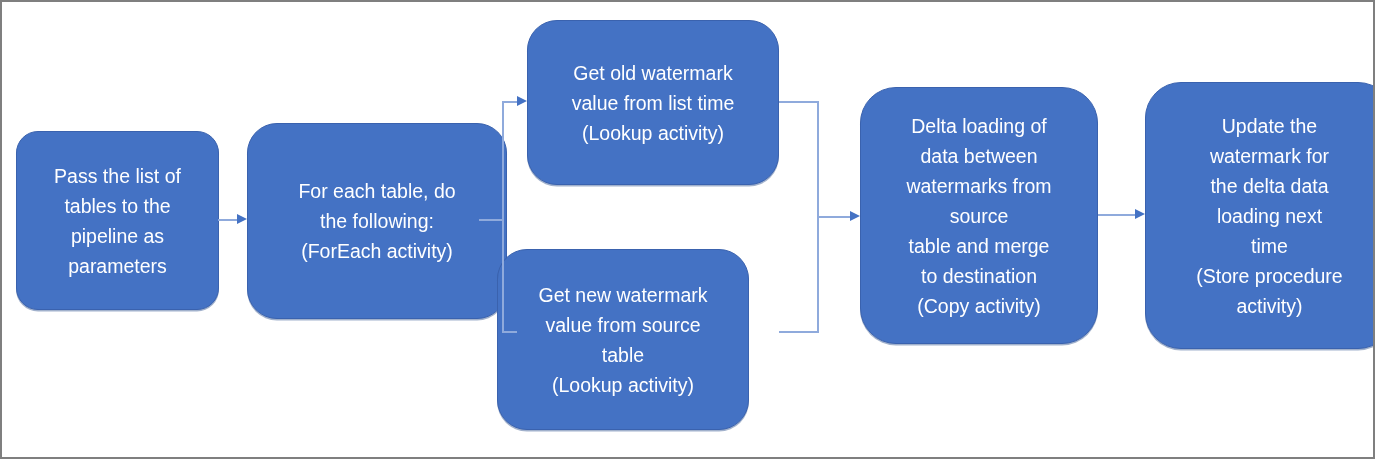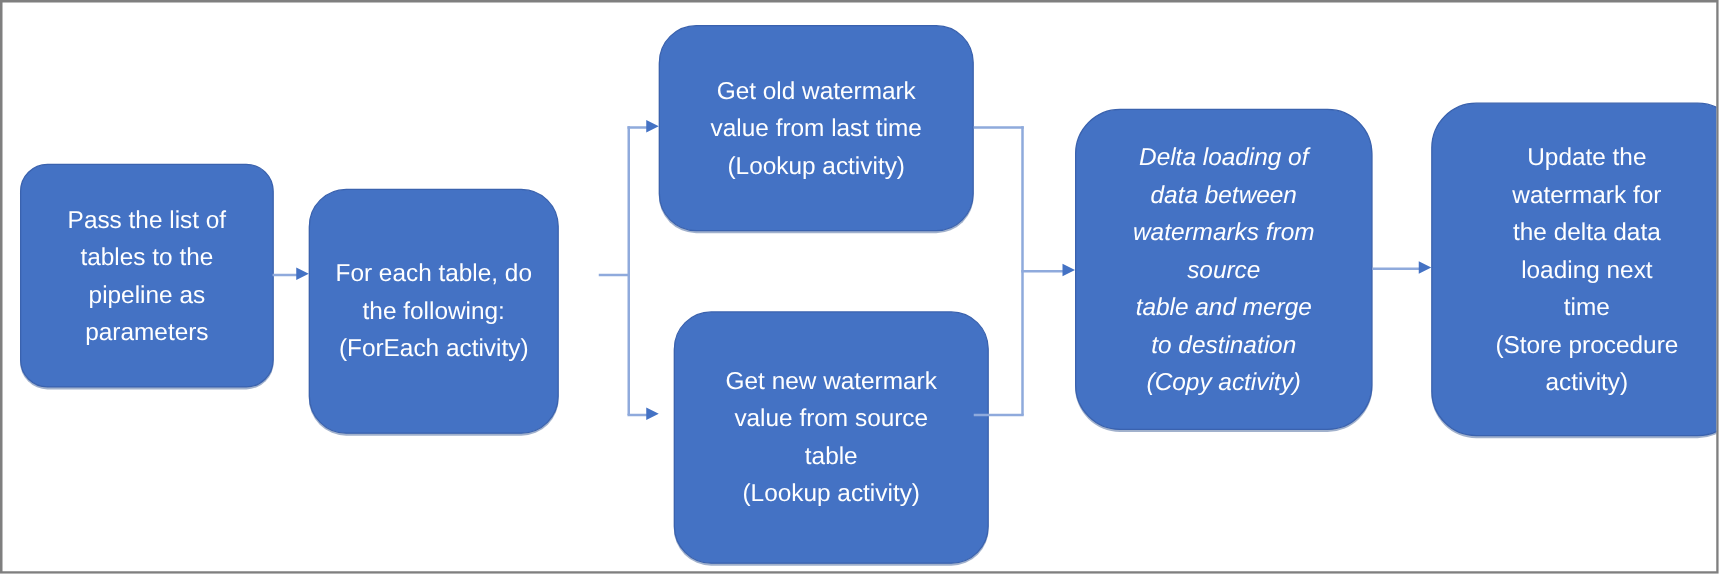--- a/index.html
+++ b/index.html
@@ -27,24 +27,24 @@
     display: flex;
     align-items: center;
     justify-content: center;
     text-align: center;
     white-space: pre-line;
     font-size: 19.5px;
     line-height: 30px;
     border-radius: 30px;
   }
   .n1 { left: 14px;   top: 129px; width: 203px; height: 179px; border-radius: 22px; }
-  .n2 { left: 245px;  top: 121px; width: 200px; height: 196px; margin-top: 28px; }
+  .n2 { left: 245px;  top: 121px; width: 260px; height: 196px; }
   .n3 { left: 525px;  top: 18px;  width: 252px; height: 165px; }
-  .n4 { left: 537px;  top: 247px; width: 252px; height: 202px; }
-  .n5 { left: 858px;  top: 85px;  width: 238px; height: 257px; border-radius: 36px; font-style: italic; }
+  .n4 { left: 495px;  top: 247px; width: 252px; height: 181px; }
+  .n5 { left: 858px;  top: 85px;  width: 238px; height: 257px; border-radius: 36px; }
   .n6 { left: 1143px; top: 80px;  width: 249px; height: 267px; border-radius: 36px; }
 
   .line {
     position: absolute;
     background: var(--connector-line, #8FAADC);
   }
   .h { height: 1.5px; }
   .v { width: 1.5px; }
 
   
@@ -88,21 +88,21 @@
 <div class="frame">
 
   <div class="node n1">Pass the list of
 tables to the
 pipeline as
 parameters</div>
   <div class="node n2">For each table, do
 the following:
 (ForEach activity)</div>
   <div class="node n3">Get old watermark
-value from last time
+value from list time
 (Lookup activity)</div>
   <div class="node n4">Get new watermark
 value from source
 table
 (Lookup activity)</div>
   <div class="node n5">Delta loading of
 data between
 watermarks from
 source
 table and merge

